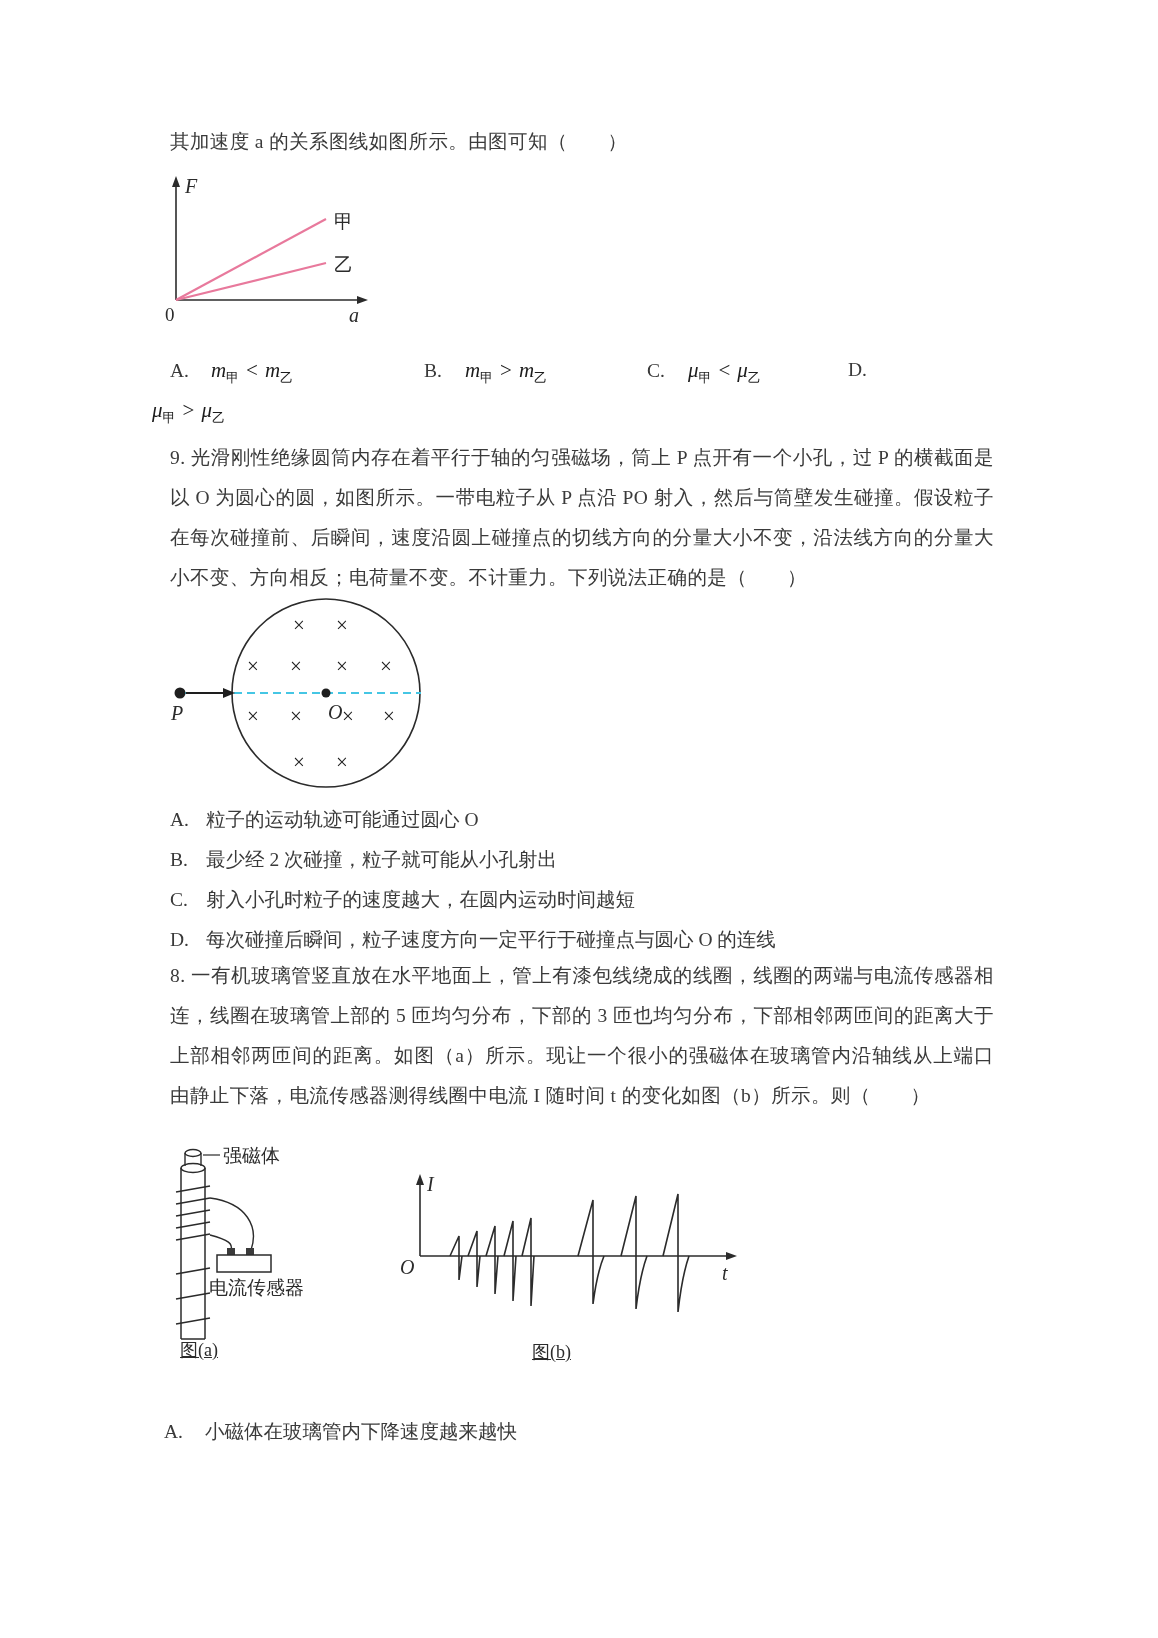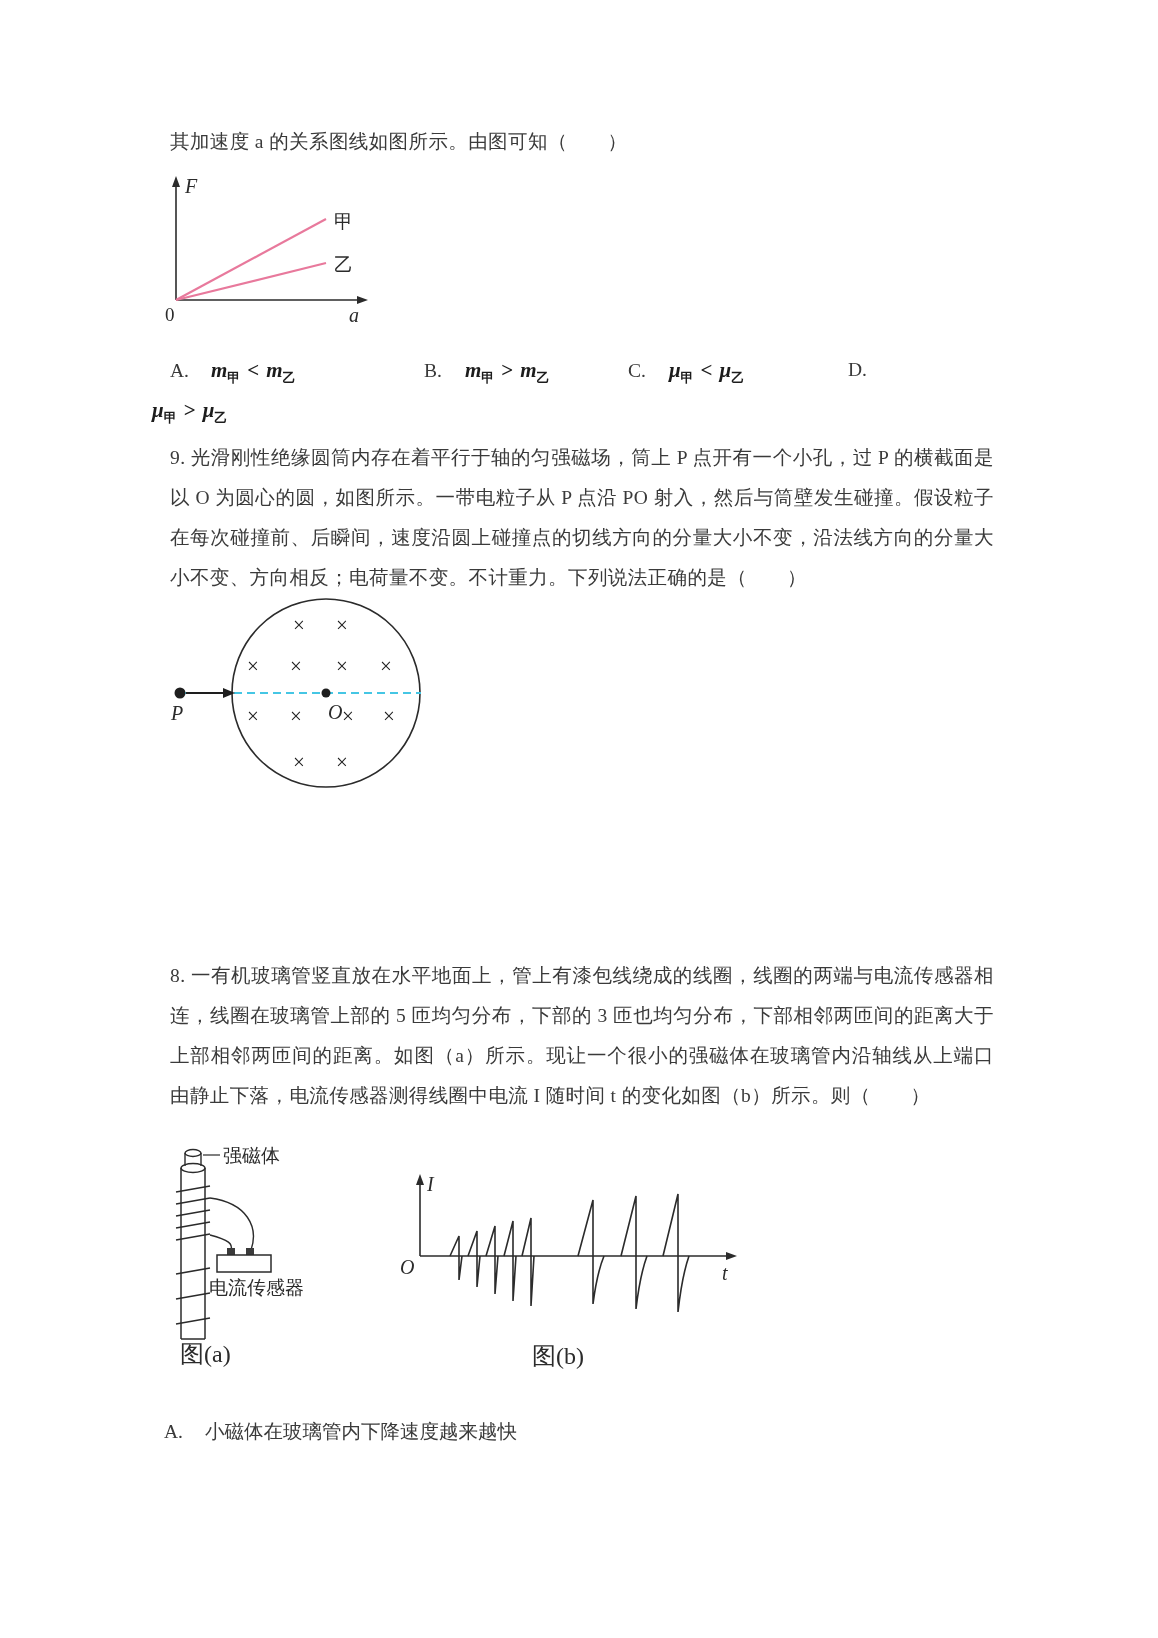--- a/index.html
+++ b/index.html
@@ -8,26 +8,26 @@
     font-family:"Liberation Serif", serif; color:#3a3a3a; overflow:hidden;
   }
   .abs { position:absolute; }
   .para {
     font-size:19.5px; line-height:40px; text-align:justify;
     letter-spacing:0.4px; color:#3a3a3a;
   }
   .opt-line { font-size:19.5px; line-height:40px; color:#3a3a3a; }
   .opt-label { display:inline-block; min-width:36px; }
   .formula {
-    font-size:21px; font-weight:bold; font-style:italic; color:#1c1c1c;
+    font-size:21px; font-weight:normal; font-style:italic; color:#1c1c1c;
     letter-spacing:0;
   }
   .formula sub { font-size:13px; font-style:normal; vertical-align:-5px; }
   .formula .op { font-style:normal; padding:0 7px; }
-  .caption { font-size:24px; color:#2b2b2b; }
+  .caption { font-size:18px; color:#2b2b2b;text-decoration:underline; }
   svg text { font-family:"Liberation Serif", serif; fill:#2b2b2b; }
   svg text.ax { font-style:italic; font-size:20px; }
   svg text.cjk { font-size:19px; }
   svg text.cross { font-size:21px; fill:#1e1e1e; }
   .q-options { font-size:19.5px; line-height:40px; }
 </style>
 </head>
 <body>
 
 <div class="page">
@@ -52,21 +52,21 @@
   </svg>
 
   <div class="abs opt-line" style="left:170px; top:350px;">
     <span class="opt-label">A.</span>
     <span class="formula"><span>m</span><sub>甲</sub><span class="op">&lt;</span><span>m</span><sub>乙</sub></span>
   </div>
   <div class="abs opt-line" style="left:396px; top:350px;margin-left:28px;">
     <span class="opt-label">B.</span>
     <span class="formula"><span>m</span><sub>甲</sub><span class="op">&gt;</span><span>m</span><sub>乙</sub></span>
   </div>
-  <div class="abs opt-line" style="left:628px; top:350px;">
+  <div class="abs opt-line" style="left:647px; top:350px;">
     <span class="opt-label">C.</span>
     <span class="formula"><span>μ</span><sub>甲</sub><span class="op">&lt;</span><span>μ</span><sub>乙</sub></span>
   </div>
   <div class="abs opt-line" style="left:848px; top:350px;">
     <span class="opt-label">D.</span>
   </div>
   <div class="abs opt-line" style="left:152px; top:390px;">
     <span class="formula"><span>μ</span><sub>甲</sub><span class="op">&gt;</span><span>μ</span><sub>乙</sub></span>
   </div>
 
@@ -89,20 +89,26 @@
     <text x="182" y="75" text-anchor="middle" class="cross">×</text>
     <text x="226" y="75" text-anchor="middle" class="cross">×</text>
     <text x="93" y="125" text-anchor="middle" class="cross">×</text>
     <text x="136" y="125" text-anchor="middle" class="cross">×</text>
     <text x="188" y="125" text-anchor="middle" class="cross">×</text>
     <text x="229" y="125" text-anchor="middle" class="cross">×</text>
     <text x="139" y="171" text-anchor="middle" class="cross">×</text>
     <text x="182" y="171" text-anchor="middle" class="cross">×</text>
   </svg>
 
+  <div class="abs q-options" style="left:170px; top:800px; width:824px;">
+    <div><span class="opt-label">A.</span><span>粒子的运动轨迹可能通过圆心 O</span></div>
+    <div><span class="opt-label">B.</span><span>最少经 2 次碰撞，粒子就可能从小孔射出</span></div>
+    <div><span class="opt-label">C.</span><span>射入小孔时粒子的速度越大，在圆内运动时间越短</span></div>
+    <div><span class="opt-label">D.</span><span>每次碰撞后瞬间，粒子速度方向一定平行于碰撞点与圆心 O 的连线</span></div>
+  </div>
 
   <div class="abs para" style="left:170px; top:956px; width:824px;">8. 一有机玻璃管竖直放在水平地面上，管上有漆包线绕成的线圈，线圈的两端与电流传感器相连，线圈在玻璃管上部的 5 匝均匀分布，下部的 3 匝也均匀分布，下部相邻两匝间的距离大于上部相邻两匝间的距离。如图（a）所示。现让一个很小的强磁体在玻璃管内沿轴线从上端口由静止下落，电流传感器测得线圈中电流 I 随时间 t 的变化如图（b）所示。则（　　）</div>
 
   <svg class="abs" style="left:163px; top:1143px;" width="280" height="210" viewBox="0 0 280 210">
 
     <g>
       <ellipse cx="30" cy="10" rx="8" ry="3.5" fill="#ffffff" stroke="#2b2b2b" stroke-width="1.4"></ellipse>
       <line x1="22" y1="10" x2="22" y2="23" stroke="#2b2b2b" stroke-width="1.4"></line>
       <line x1="38" y1="10" x2="38" y2="23" stroke="#2b2b2b" stroke-width="1.4"></line>
     </g>

